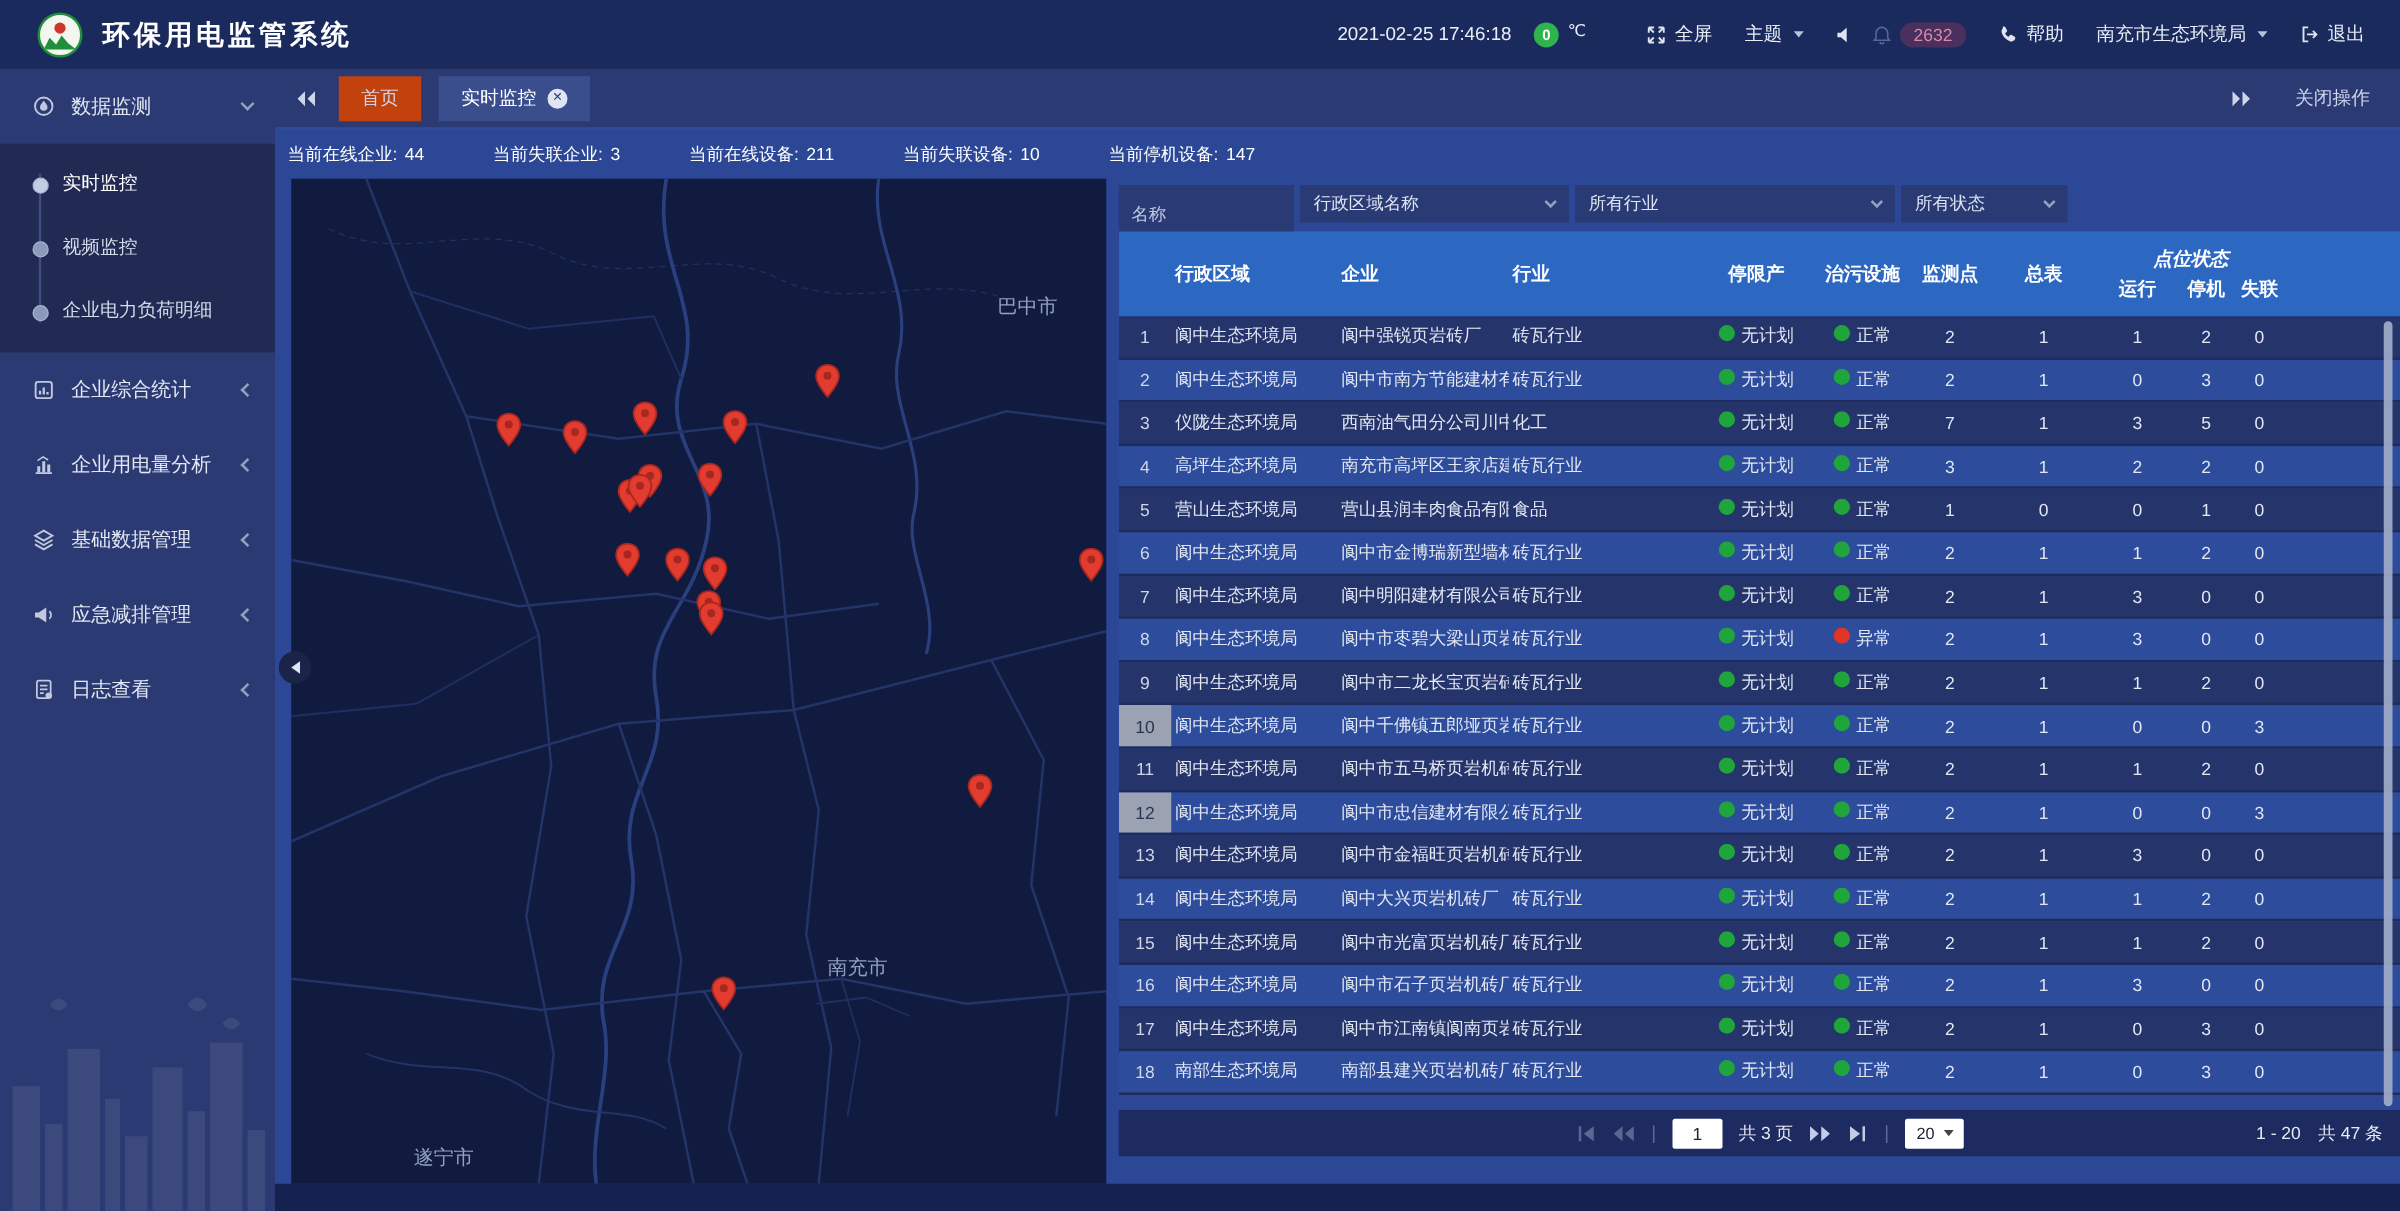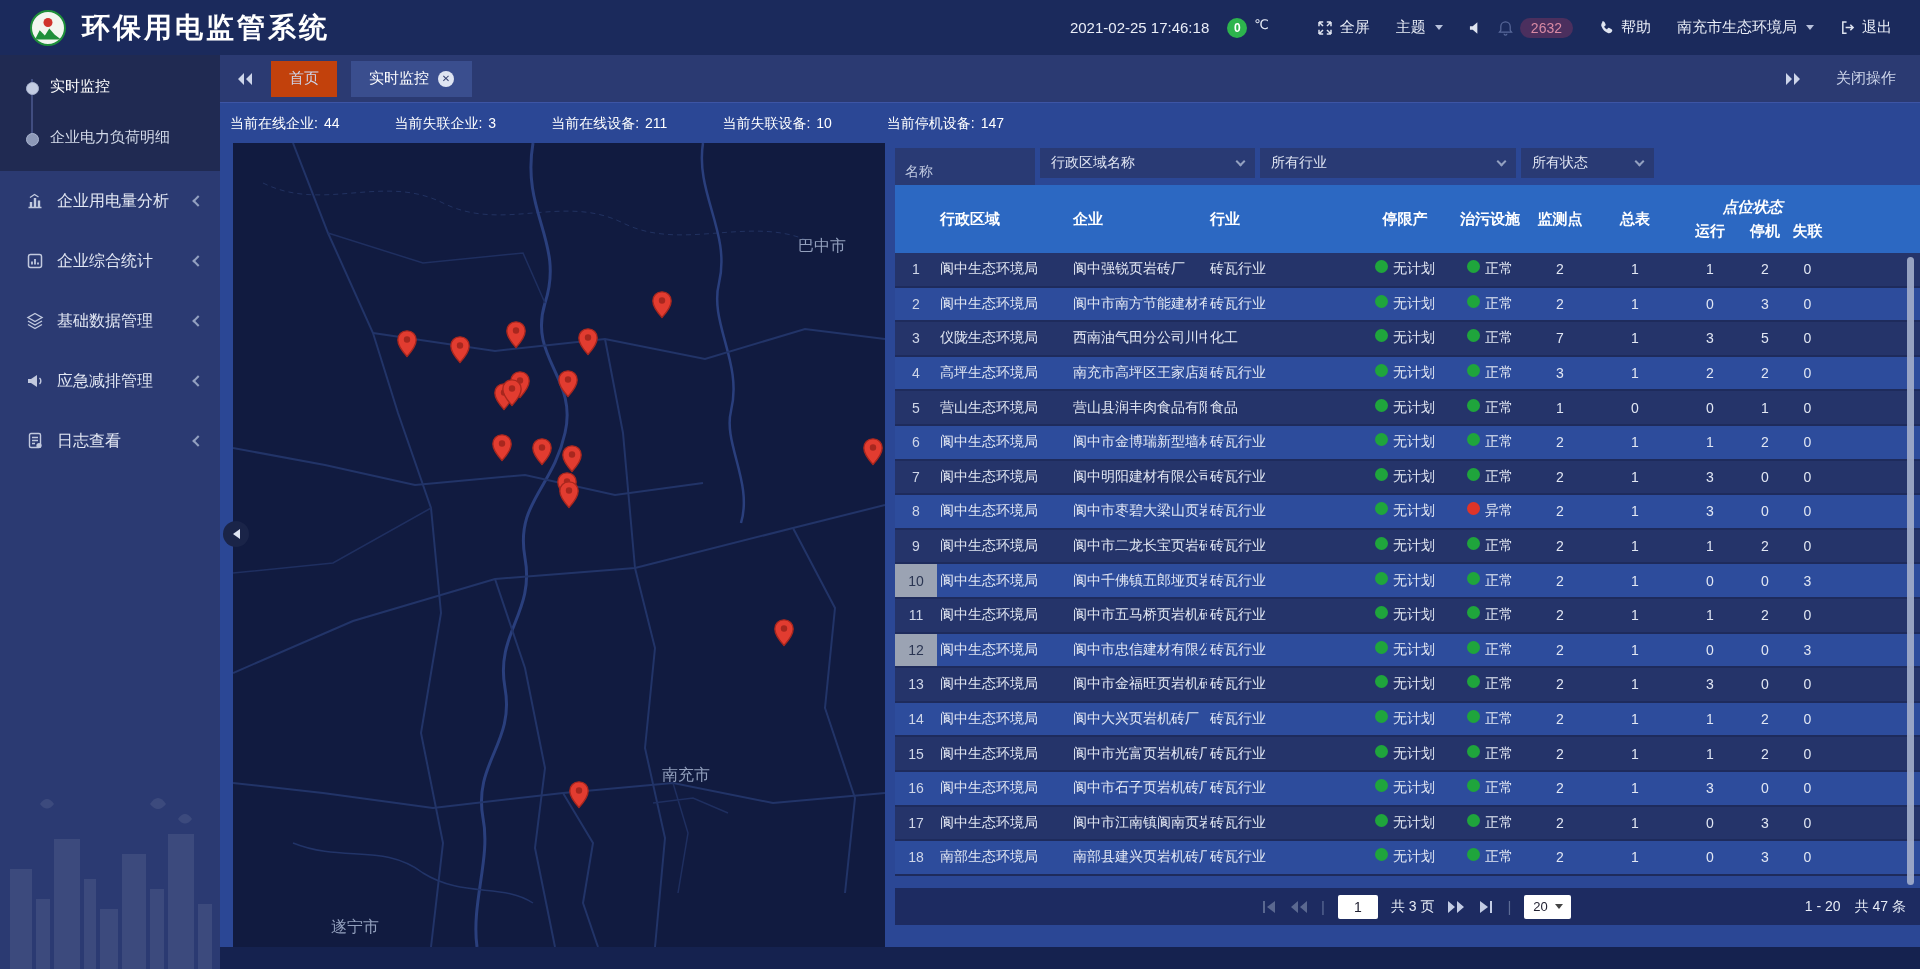--- a/index.html
+++ b/index.html
@@ -15,21 +15,21 @@
 
   
   .topbar{position:absolute;left:0;top:0;width:1920px;height:55px;background:var(--header-bg);
           display:flex;align-items:center;z-index:6}
   .logo{width:36px;height:36px;margin-left:30px;border-radius:50%;background:#f2f6ef;
         border:2px solid #1f8f3a;position:relative;overflow:hidden;flex:none}
   .logo::before{content:"";position:absolute;left:50%;top:6px;transform:translateX(-50%);
         width:9px;height:9px;border-radius:50%;background:#d0342c}
   .logo::after{content:"";position:absolute;left:3px;right:3px;bottom:4px;height:13px;background:#1f8f3a;
         clip-path:polygon(0 100%,18% 28%,38% 70%,55% 15%,75% 62%,100% 100%)}
-  .app-title{margin-left:16px;font-size:28px;font-weight:bold;letter-spacing:3px;color:#fff}
+  .app-title{margin-left:16px;font-size:22px;font-weight:bold;letter-spacing:3px;color:#fff}
   .topbar-right{margin-left:auto;display:flex;align-items:center;margin-right:28px;font-size:15px;color:#e9edf7}
   .tb-item{display:flex;align-items:center;gap:7px;margin-left:26px;cursor:pointer;white-space:nowrap}
   .tb-static{cursor:default}
   .temp-badge{width:20px;height:20px;border-radius:50%;background:#2db44d;color:#fff;font-size:12px;
         display:flex;align-items:center;justify-content:center;font-weight:bold}
   .temp-unit{font-size:13px;margin-top:-6px}
   .dd-caret{width:0;height:0;border-left:4px solid transparent;border-right:4px solid transparent;
         border-top:5px solid #b9c2dc;margin-left:2px}
   .notif-badge{background:rgba(190,60,100,.30);color:#d98aa4;padding:2px 11px;border-radius:11px;font-size:14px}
 
@@ -188,47 +188,60 @@
               <path d="M7,2 H3 v12 h4" stroke="#dfe4f0" stroke-width="1.6" fill="none"></path>
               <path d="M6,8 h8 m-3,-3 l3,3 l-3,3" stroke="#dfe4f0" stroke-width="1.6" fill="none"></path>
             </svg>
         </span>
         <span>退出</span>
       </div>
     </div>
   </div>
 
   <div class="sidebar">
+    <div class="menu-group">
+      <span class="menu-icon">
+        <svg width="18" height="18" viewBox="0 0 18 18">
+            <circle cx="9" cy="9" r="7" stroke="#cfd6e8" stroke-width="1.5" fill="none"></circle>
+            <path d="M9,4.5 c2,2.6 3,3.6 3,5.1 a3,3 0 1 1 -6,0 c0,-1.5 1,-2.5 3,-5.1 z" fill="#cfd6e8"></path>
+          </svg>
+      </span>
+      <span>数据监测</span>
+      <span class="chev chev-down"></span>
+    </div>
     <div class="submenu">
       <div class="subitem active">
         <span>实时监控</span>
       </div>
       <div class="subitem">
+        <span>视频监控</span>
+      </div>
+      <div class="subitem">
         <span>企业电力负荷明细</span>
       </div>
+    </div>
+    <div class="menu-group">
+      <span class="menu-icon">
+        <svg width="18" height="18" viewBox="0 0 18 18">
+            <rect x="2.5" y="2.5" width="13" height="13" rx="2" stroke="#cfd6e8" stroke-width="1.5" fill="none"></rect>
+            <path d="M6,12.5 v-3 M9,12.5 v-5.5 M12,12.5 v-2" stroke="#cfd6e8" stroke-width="1.8"></path>
+          </svg>
+      </span>
+      <span>企业综合统计</span>
+      <span class="chev chev-left"></span>
     </div>
     <div class="menu-group">
       <span class="menu-icon">
         <svg width="18" height="18" viewBox="0 0 18 18">
             <path d="M2.5,15.5 h13" stroke="#cfd6e8" stroke-width="1.5"></path>
             <path d="M5,15 v-5 M9,15 v-9 M13,15 v-6.5" stroke="#cfd6e8" stroke-width="2.4"></path>
             <path d="M4,5.5 l4.5,-3 l4,2.5" stroke="#cfd6e8" stroke-width="1.2" fill="none"></path>
           </svg>
       </span>
       <span>企业用电量分析</span>
-      <span class="chev chev-left"></span>
-    </div>
-    <div class="menu-group">
-      <span class="menu-icon">
-        <svg width="18" height="18" viewBox="0 0 18 18">
-            <rect x="2.5" y="2.5" width="13" height="13" rx="2" stroke="#cfd6e8" stroke-width="1.5" fill="none"></rect>
-            <path d="M6,12.5 v-3 M9,12.5 v-5.5 M12,12.5 v-2" stroke="#cfd6e8" stroke-width="1.8"></path>
-          </svg>
-      </span>
-      <span>企业综合统计</span>
       <span class="chev chev-left"></span>
     </div>
     <div class="menu-group">
       <span class="menu-icon">
         <svg width="18" height="18" viewBox="0 0 18 18">
             <path d="M9,1.5 L16,5.5 L9,9.5 L2,5.5 Z" stroke="#cfd6e8" stroke-width="1.4" fill="none"></path>
             <path d="M2,9 L9,13 L16,9" stroke="#cfd6e8" stroke-width="1.4" fill="none"></path>
             <path d="M2,12.5 L9,16.5 L16,12.5" stroke="#cfd6e8" stroke-width="1.4" fill="none"></path>
           </svg>
       </span>

